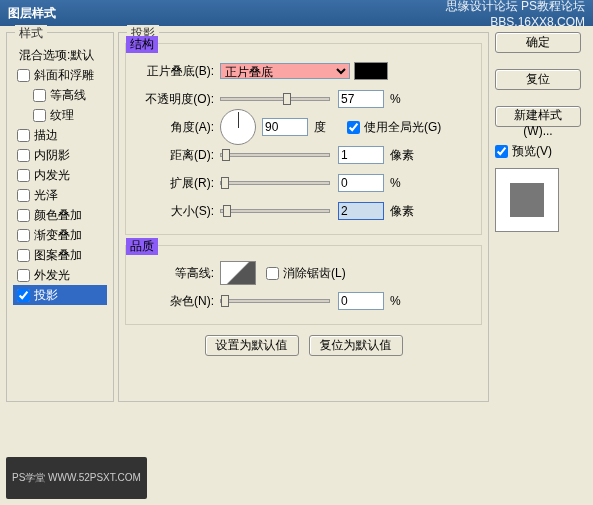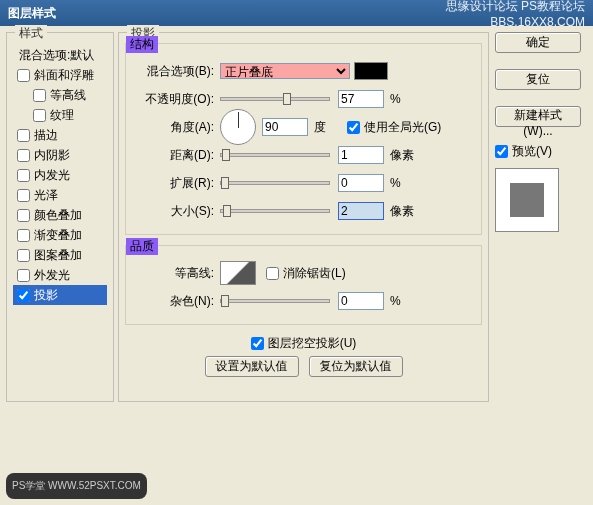--- a/index.html
+++ b/index.html
@@ -35,21 +35,21 @@
 .angle-dial .needle { position: absolute; left: 50%; top: 2px; width: 1px; height: 16px; background: #333; transform-origin: bottom center; }
 .contour-box { width: 36px; height: 24px; background: linear-gradient(135deg,#fff 0%,#fff 48%,#555 52%,#555 100%); border: 1px solid #888; margin-right: 10px; }
 .checkbox { display: flex; align-items: center; }
 .checkbox input { margin: 0 4px 0 0; }
 .btn { height: 21px; background: #ece9d8; border: 1px solid #888; border-radius: 3px; box-shadow: inset 1px 1px 0 #fff; padding: 0 10px; }
 .btn-row { display: flex; justify-content: center; gap: 10px; margin-top: 4px; }
 .right-panel { width: 92px; margin-left: 6px; }
 .right-panel .btn { width: 86px; margin-bottom: 16px; display: block; }
 .preview-box { width: 64px; height: 64px; background: #fff; border: 1px solid #888; display: flex; align-items: center; justify-content: center; margin-top: 8px; }
 .preview-inner { width: 34px; height: 34px; background: #777; }
-.watermark { position: absolute; left: 6px; bottom: 6px; font-size: 10px; background: #333; color: #ccc; padding: 6px 6px; border-radius: 8px; }
+.watermark { position: absolute; left: 6px; bottom: 6px; font-size: 10px; background: #333; color: #ccc; padding: 14px 6px; border-radius: 2px; }
 </style>
 </head>
 <body>
 
 <div class="window">
   <div class="titlebar">
     <span class="t-left">图层样式</span>
     <span class="t-right">
       <span>思缘设计论坛   PS教程论坛</span><br><span>BBS.16XX8.COM</span>
     </span>
@@ -118,21 +118,21 @@
     </div>
 
     <div class="main-panel">
       <div class="group outer">
         <div class="group-title">投影</div>
 
         <div class="sub-group">
           <div class="sub-title">结构</div>
 
           <div class="row">
-            <span class="lbl">混合选项(B):</span>
+            <span class="lbl">正片叠底(B):</span>
             <select>
               <option>正片叠底</option>
             </select>
             <div class="swatch"></div>
           </div>
 
           <div class="row">
             <span class="lbl">不透明度(O):</span>
             <div class="slider">
                 <div class="thumb" style="left:57%"></div>
@@ -195,26 +195,20 @@
           <div class="row">
             <span class="lbl">杂色(N):</span>
             <div class="slider">
                 <div class="thumb" style="left:0%"></div>
               </div>
             <input type="text" class="num" value="0" style="">
             <span class="unit">%</span>
           </div>
         </div>
 
-        <div style="text-align:center">
-          <label class="checkbox" style="justify-content:center">
-            <input type="checkbox" checked="" style="">
-              <span>图层挖空投影(U)</span>
-          </label>
-        </div>
         <div class="btn-row">
           <button class="btn">设置为默认值</button>
           <button class="btn">复位为默认值</button>
         </div>
       </div>
     </div>
 
     <div class="right-panel">
       <button class="btn">确定</button>
       <button class="btn">复位</button>

